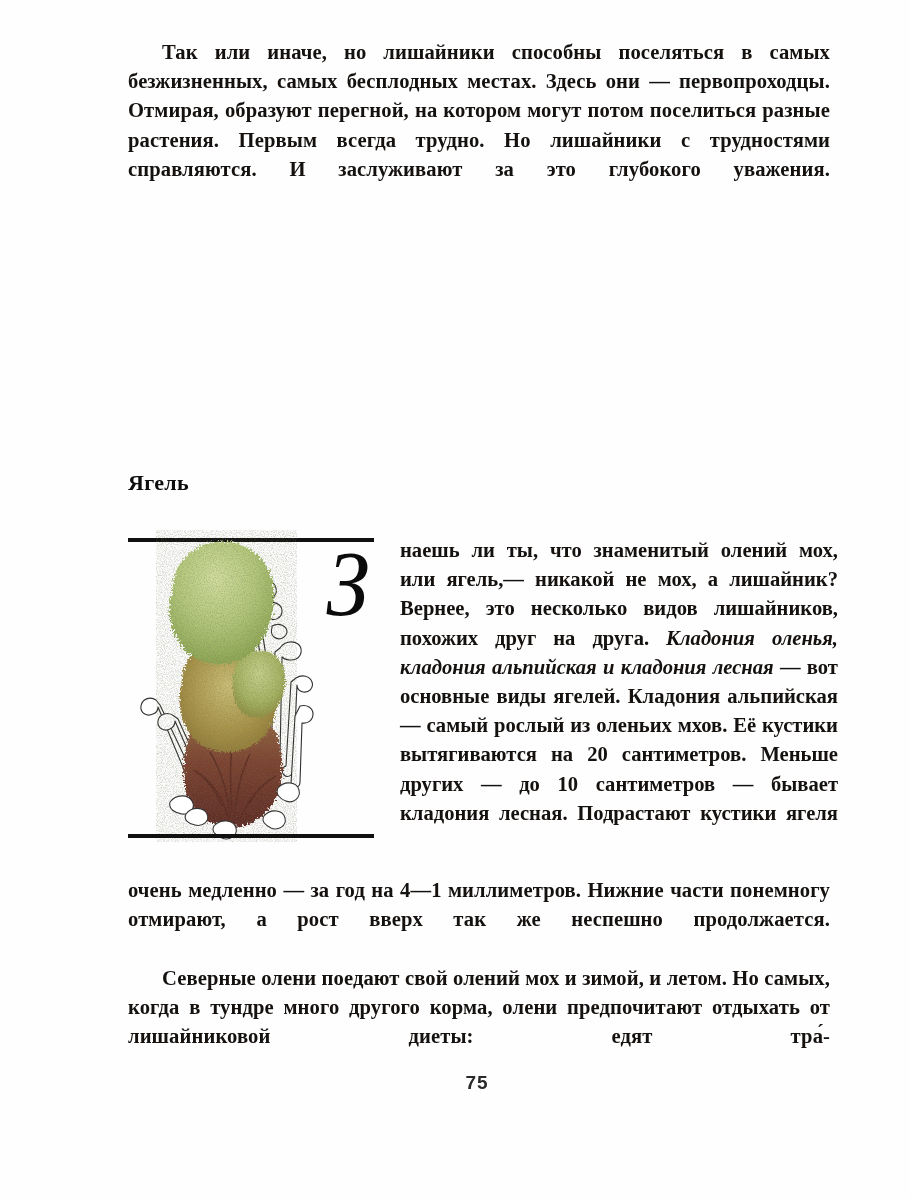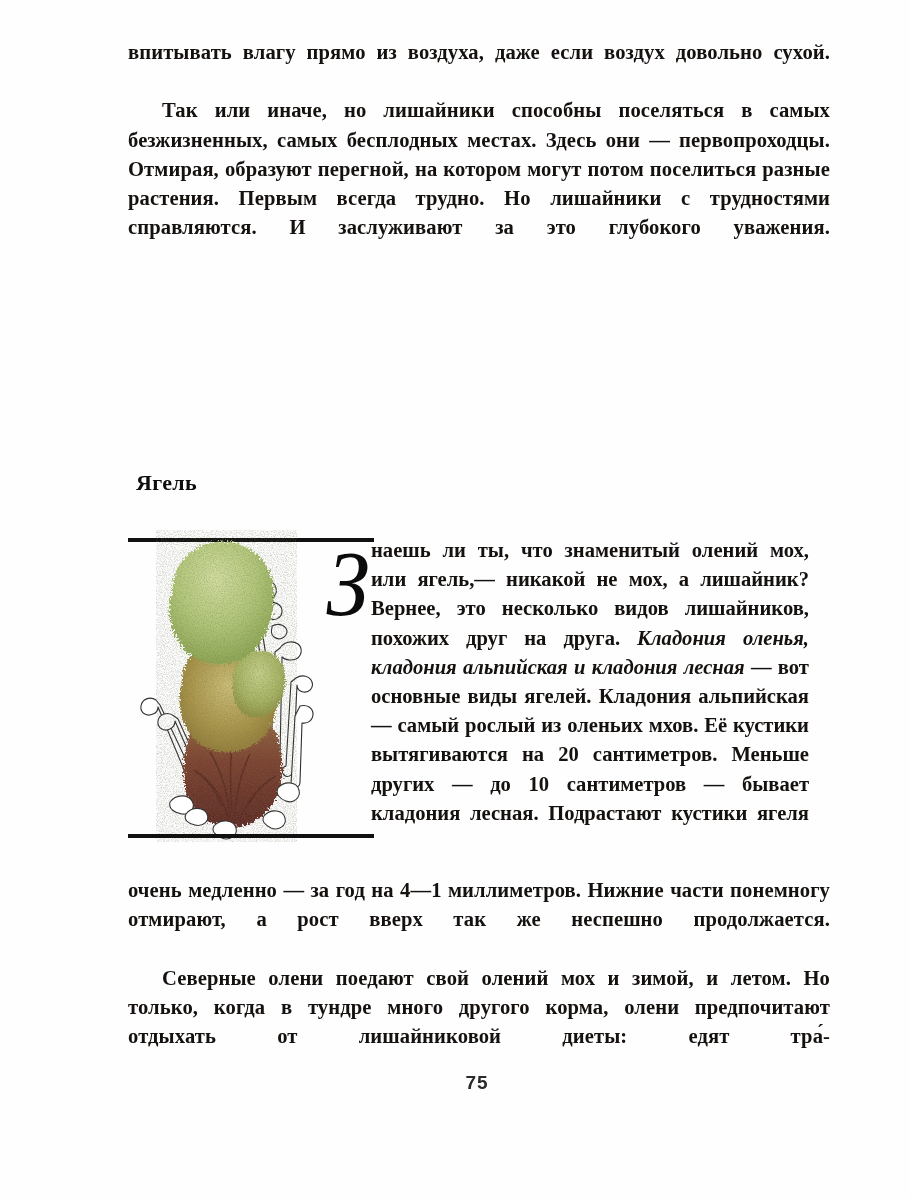--- a/index.html
+++ b/index.html
@@ -50,21 +50,21 @@
     width: 100%;
   }
 
   
   #top-block { top: 38px; }
   #top-block p + p { margin-top: 0px; }
 
   
   #section-heading {
     position: absolute;
-    left: 136px;
+    left: 128px;
     top: 470px;
     font-size: 22px;
     font-weight: bold;
     letter-spacing: 0.3px;
     color: #0d0d0d;
   }
 
   
   #figure {
     position: absolute;
@@ -104,21 +104,21 @@
     font-weight: 400;
     font-style: italic;
     color: #0b0b0b;
     text-align: center;
     transform: scaleX(0.92);
   }
 
   
   #wrap-col {
     position: absolute;
-    left: 371px;
+    left: 400px;
     top: 536px;
     width: 438px;
   }
   #wrap-col p {
     margin: 0;
     font-size: 20.6px;
     line-height: 29.2px;
     text-align: justify;
     font-weight: 600;
     color: #15110f;
@@ -147,21 +147,20 @@
     letter-spacing: 1px;
     margin-left: 22px;
   }
 </style>
 </head>
 <body>
 
 <div class="page">
 
   <div class="textcol" id="top-block">
-    <p class="body j">впитывать влагу прямо из воздуха, даже если воздух доволь­но сухой.</p>
     <p class="body indent j">Так или иначе, но лишайники способны поселяться в са­мых безжизненных, самых бесплодных местах. Здесь они — первопроходцы. Отмирая, образуют перегной, на котором мо­гут потом поселиться разные растения. Первым всегда труд­но. Но лишайники с трудностями справляются. И заслужи­вают за это глубокого уважения.</p>
   </div>
 
   <div id="section-heading">Ягель</div>
 
   <div id="figure">
 
     <div class="rule top"></div>
 
     <svg class="lichen-svg" viewBox="0 0 212 312" xmlns="http://www.w3.org/2000/svg">
@@ -290,18 +289,18 @@
   </div>
 
   <div id="dropcap">З</div>
 
   <div id="wrap-col">
     <p class="j"><span>наешь ли ты, что знаменитый оле­ний мох, или ягель,— никакой не мох, а лишайник? Вернее, это несколько видов лишайников, похожих друг на друга. </span><span class="sci">Кладония оленья, кладония альпийская и кладония лесная</span><span> — вот основные виды ягелей. Кладония аль­пийская — самый рослый из оленьих мхов. Её кустики вытягиваются на 20 сантиметров. Меньше других — до 10 сантиметров — бывает кладония лесная. Подрастают кустики ягеля</span></p>
   </div>
 
   <div class="textcol" id="bottom-block">
     <p class="body j">очень медленно — за год на 4—1 миллиметров. Нижние части понемногу отмирают, а рост вверх так же неспешно продолжается.</p>
-    <p class="body indent j">Северные олени поедают свой олений мох и зимой, и ле­том. Но только, когда в тундре много другого корма, олени предпочитают отдыхать от лишайниковой диеты: едят тра́-</p>
+    <p class="body indent j">Северные олени поедают свой олений мох и зимой, и ле­том. Но самых, когда в тундре много другого корма, олени предпочитают отдыхать от лишайниковой диеты: едят тра́-</p>
   </div>
 
   <div id="folio">75</div>
 
 </div>
 
 </body></html>

